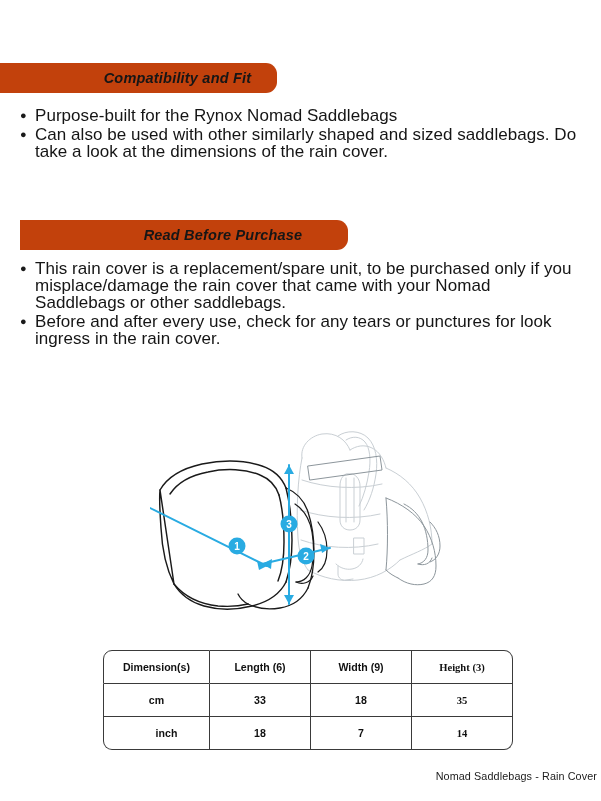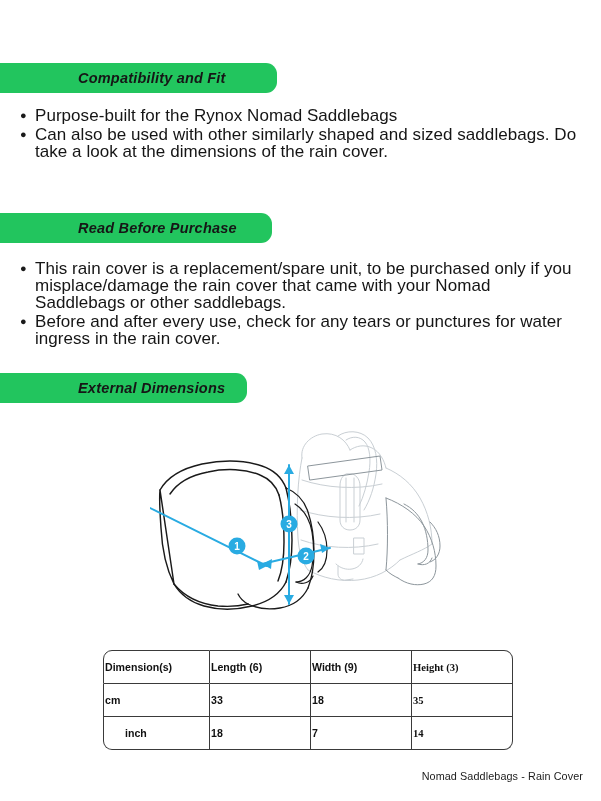--- a/index.html
+++ b/index.html
@@ -19,25 +19,26 @@
     position: relative;
     width: 601px;
     height: 801px;
   }
 
   
   .banner {
     position: absolute;
     left: 0;
     height: 30px;
-    background: #22c55e;
+    background: #c2410c;
     border-top-right-radius: 11px;
     border-bottom-right-radius: 11px;
     display: flex;
     align-items: center;
+    justify-content: center;
   }
   .banner-label {
     font-style: italic;
     font-weight: bold;
     font-size: 14.5px;
     letter-spacing: 0.2px;
     color: #161616;
     padding-left: 78px;
     white-space: nowrap;
   }
@@ -91,21 +92,21 @@
   table.dim-table {
     border-collapse: separate;
     border-spacing: 0;
     width: 397px;
     table-layout: fixed;
   }
   table.dim-table td {
     border-right: 1.3px solid #3a3a3a;
     border-bottom: 1.3px solid #3a3a3a;
     height: 30px;
-    text-align: left;
+    text-align: center;
     vertical-align: middle;
     font-size: 10.6px;
     font-weight: bold;
     color: #111;
     margin-left: 21px;
   }
   table.dim-table tr td:first-child {
     border-left: 1.3px solid #3a3a3a;
   }
   table.dim-table tr:first-child td {
@@ -125,21 +126,21 @@
     border-bottom-right-radius: 9px;
   }
   table.dim-table td.c0 { width: 103px; }
   table.dim-table td.c1 { width: 98px; }
   table.dim-table td.c2 { width: 98px; }
   table.dim-table td.c3 { width: 98px; font-family: Liberation Serif, serif; }
 
   
   .footer {
     position: absolute;
-    right: 18px;
+    right: 4px;
     top: 770px;
     font-size: 10.8px;
     color: #1c1c1c;
     letter-spacing: 0.1px;
   }
 </style>
 </head>
 <body>
 
 <div class="page">
@@ -152,38 +153,35 @@
     <div class="bullet-row">
       <span class="bullet-dot">●</span>
       <span class="bullet-text">Purpose-built for the Rynox Nomad Saddlebags</span>
     </div>
     <div class="bullet-row">
       <span class="bullet-dot">●</span>
       <span class="bullet-text">Can also be used with other similarly shaped and sized saddlebags. Do take a look at the dimensions of the rain cover.</span>
     </div>
   </div>
 
-  <div class="banner" style="top:213px; width:272px;">
+  <div class="banner" style="top:220px; width:328px;margin-left:20px;">
     <span class="banner-label">Read Before Purchase</span>
   </div>
 
   <div class="bullets" style="top:260px;">
     <div class="bullet-row">
       <span class="bullet-dot">●</span>
       <span class="bullet-text">This rain cover is a replacement/spare unit, to be purchased only if you misplace/damage the rain cover that came with your Nomad Saddlebags or other saddlebags.</span>
     </div>
     <div class="bullet-row">
       <span class="bullet-dot">●</span>
-      <span class="bullet-text">Before and after every use, check for any tears or punctures for water ingress in the rain cover.</span>
+      <span class="bullet-text">Before and after every use, check for any tears or punctures for look ingress in the rain cover.</span>
     </div>
   </div>
 
-  <div class="banner" style="top:373px; width:247px;">
-    <span class="banner-label">External Dimensions</span>
-  </div>
 
   <div class="illustration">
     <svg width="320" height="225" viewBox="0 0 320 225" xmlns="http://www.w3.org/2000/svg">
       <g fill="none" stroke="#c9cfd4" stroke-width="1" stroke-linecap="round" stroke-linejoin="round">
 
         <path d="M152 40 C150 28 160 18 172 16 C186 14 196 22 200 32"></path>
         <path d="M200 32 C206 28 214 26 222 30 C230 34 234 42 236 50"></path>
         <path d="M152 40 C148 60 146 90 148 120 C149 134 152 144 158 152"></path>
         <path d="M236 50 C250 56 262 66 270 80 C278 94 282 110 282 126"></path>
         <path d="M158 152 C172 160 190 164 208 162 C226 160 240 152 250 142"></path>

